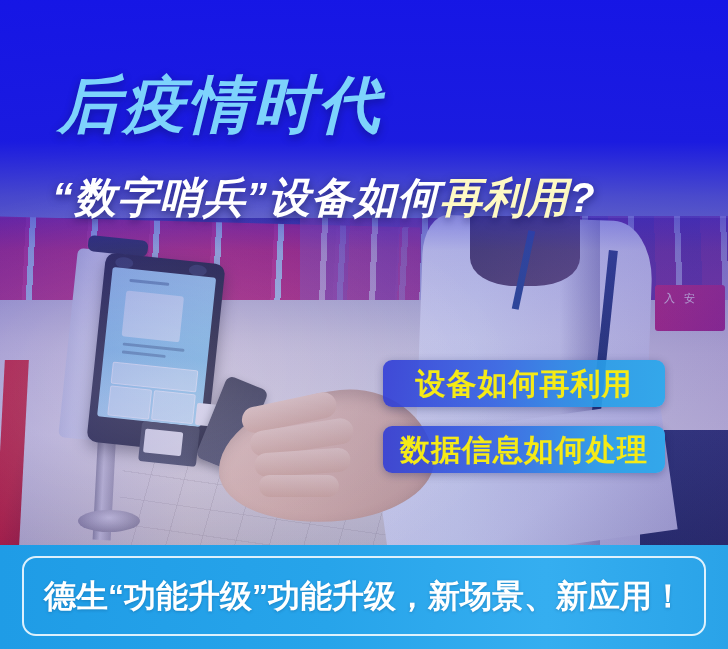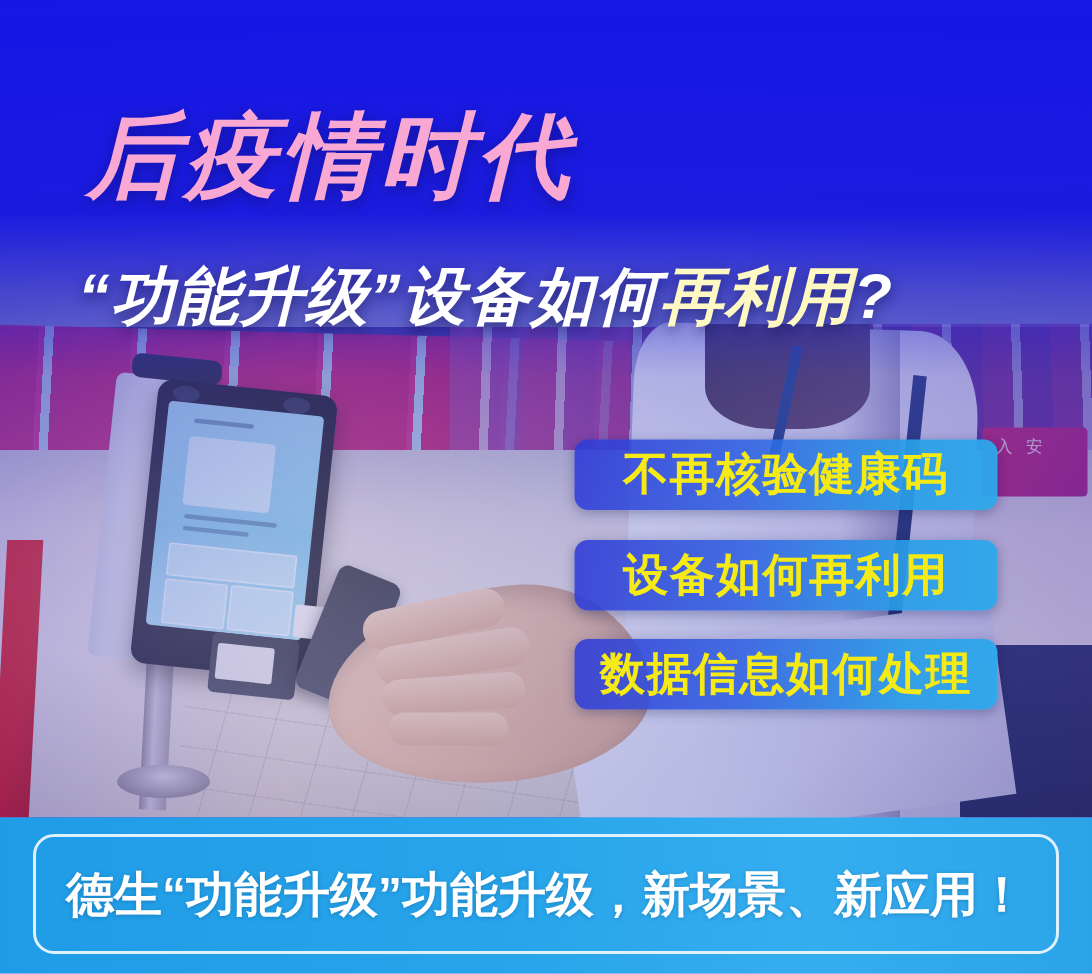--- a/index.html
+++ b/index.html
@@ -332,21 +332,21 @@
     pointer-events: none;
   }
 
   
   .headline {
     position: absolute;
     left: 58px; top: 74px;
     font-size: 62px;
     font-weight: bold;
     font-style: italic;
-    color: #f9a8d4;
+    color: #7dd3fc;
     letter-spacing: 3px;
     line-height: 1;
     text-shadow: 0 3px 10px rgba(0,0,0,.30);
     white-space: nowrap;
   }
   .subhead {
     position: absolute;
     left: 52px; top: 177px;
     font-size: 42px;
     font-weight: bold;
@@ -475,25 +475,22 @@
       <div class="finger" style="left:36px; top:56px; width:96px; height:24px; transform:rotate(2deg);"></div>
       <div class="finger" style="left:38px; top:80px; width:80px; height:22px; transform:rotate(6deg);"></div>
     </div>
 
     <div class="tint"></div>
     <div class="tint2"></div>
   </div>
 
   <div class="headline">后疫情时代</div>
 
-  <div class="subhead"><span>“功能升级”设备如何</span><span class="hl">再利用</span><span>?</span></div>
-
-  <div class="pill" id="pill0">
-    <span>不再核验健康码</span>
-  </div>
+  <div class="subhead"><span>“数字哨兵”设备如何</span><span class="hl">再利用</span><span>?</span></div>
+
   <div class="pill" id="pill2">
     <span>数据信息如何处理</span>
   </div>
   <div class="pill" id="pill1">
     <span>设备如何再利用</span>
   </div>
 
   <div class="banner">
     <div class="banner-frame"></div>
   </div>

